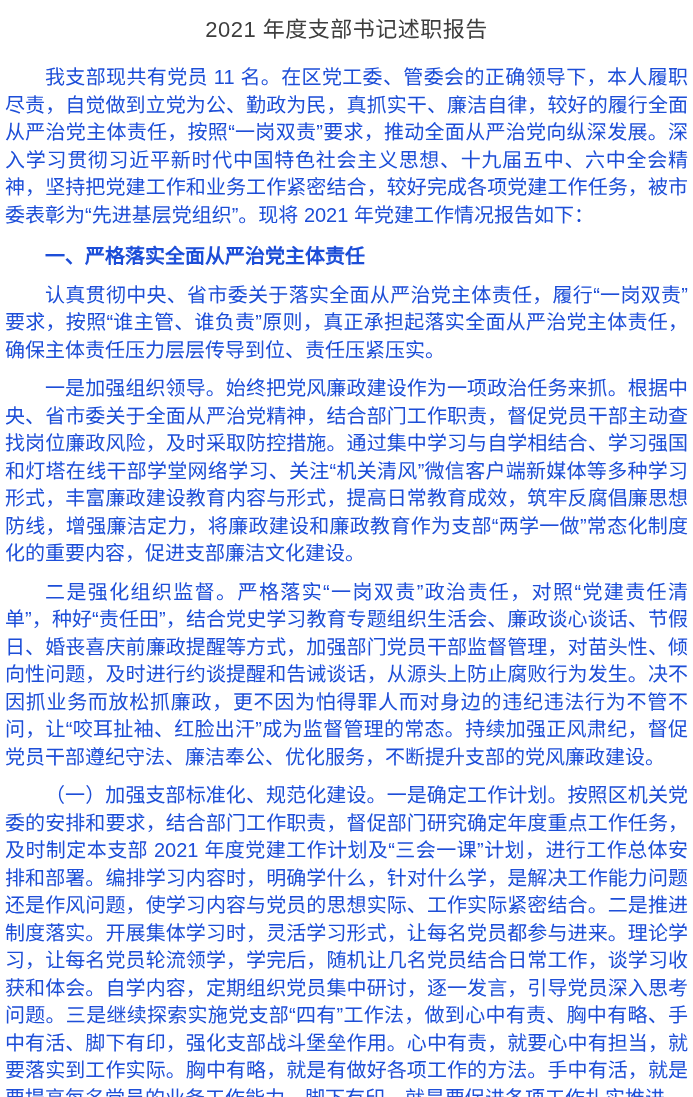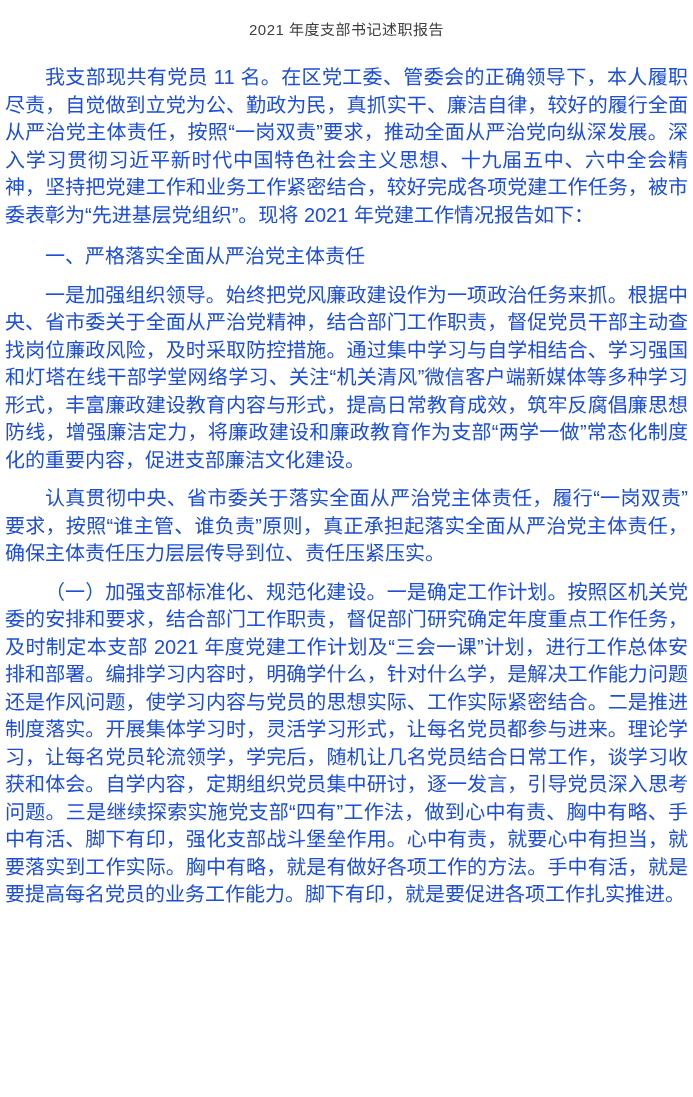--- a/index.html
+++ b/index.html
@@ -14,56 +14,57 @@
   }
   .page {
     box-sizing: border-box;
     width: 693px;
     padding: 10px 5px 6px 5px;
     background: #ffffff;
   }
   .doc-title {
     margin: 4px 0 18px 0;
     text-align: center;
-    font-size: 15px;
+    font-size: 22px;
     font-weight: 500;
     line-height: 32px;
     letter-spacing: 0.5px;
     color: #3d3d3d;
   }
   .para, .section-heading {
     margin: 0 0 11px 0;
     font-size: 20px;
     line-height: 27.5px;
     text-align: justify;
     text-justify: inter-ideograph;
     text-indent: 2em;
     color: #1d4ed8;
     word-break: break-all;
   }
   .section-heading {
-    font-weight: 400;
+    font-weight: 700;
     margin-top: 14px;
   }
   .para:last-child {
     margin-bottom: 0;
   }
 </style>
 </head>
 <body>
 
 <div class="page">
 
   <h1 class="doc-title">2021 年度支部书记述职报告</h1>
 
   <p class="para">我支部现共有党员 11 名。在区党工委、管委会的正确领导下，本人履职尽责，自觉做到立党为公、勤政为民，真抓实干、廉洁自律，较好的履行全面从严治党主体责任，按照“一岗双责”要求，推动全面从严治党向纵深发展。深入学习贯彻习近平新时代中国特色社会主义思想、十九届五中、六中全会精神，坚持把党建工作和业务工作紧密结合，较好完成各项党建工作任务，被市委表彰为“先进基层党组织”。现将 2021 年党建工作情况报告如下：</p>
 
   <p class="section-heading">一、严格落实全面从严治党主体责任</p>
 
+  <p class="para">认真贯彻中央、省市委关于落实全面从严治党主体责任，履行“一岗双责”要求，按照“谁主管、谁负责”原则，真正承担起落实全面从严治党主体责任，确保主体责任压力层层传导到位、责任压紧压实。</p>
+
   <p class="para">一是加强组织领导。始终把党风廉政建设作为一项政治任务来抓。根据中央、省市委关于全面从严治党精神，结合部门工作职责，督促党员干部主动查找岗位廉政风险，及时采取防控措施。通过集中学习与自学相结合、学习强国和灯塔在线干部学堂网络学习、关注“机关清风”微信客户端新媒体等多种学习形式，丰富廉政建设教育内容与形式，提高日常教育成效，筑牢反腐倡廉思想防线，增强廉洁定力，将廉政建设和廉政教育作为支部“两学一做”常态化制度化的重要内容，促进支部廉洁文化建设。</p>
 
-  <p class="para">认真贯彻中央、省市委关于落实全面从严治党主体责任，履行“一岗双责”要求，按照“谁主管、谁负责”原则，真正承担起落实全面从严治党主体责任，确保主体责任压力层层传导到位、责任压紧压实。</p>
-
+  <p class="para">二是强化组织监督。严格落实“一岗双责”政治责任，对照“党建责任清单”，种好“责任田”，结合党史学习教育专题组织生活会、廉政谈心谈话、节假日、婚丧喜庆前廉政提醒等方式，加强部门党员干部监督管理，对苗头性、倾向性问题，及时进行约谈提醒和告诫谈话，从源头上防止腐败行为发生。决不因抓业务而放松抓廉政，更不因为怕得罪人而对身边的违纪违法行为不管不问，让“咬耳扯袖、红脸出汗”成为监督管理的常态。持续加强正风肃纪，督促党员干部遵纪守法、廉洁奉公、优化服务，不断提升支部的党风廉政建设。</p>
 
 
   <p class="para">（一）加强支部标准化、规范化建设。一是确定工作计划。按照区机关党委的安排和要求，结合部门工作职责，督促部门研究确定年度重点工作任务，及时制定本支部 2021 年度党建工作计划及“三会一课”计划，进行工作总体安排和部署。编排学习内容时，明确学什么，针对什么学，是解决工作能力问题还是作风问题，使学习内容与党员的思想实际、工作实际紧密结合。二是推进制度落实。开展集体学习时，灵活学习形式，让每名党员都参与进来。理论学习，让每名党员轮流领学，学完后，随机让几名党员结合日常工作，谈学习收获和体会。自学内容，定期组织党员集中研讨，逐一发言，引导党员深入思考问题。三是继续探索实施党支部“四有”工作法，做到心中有责、胸中有略、手中有活、脚下有印，强化支部战斗堡垒作用。心中有责，就要心中有担当，就要落实到工作实际。胸中有略，就是有做好各项工作的方法。手中有活，就是要提高每名党员的业务工作能力。脚下有印，就是要促进各项工作扎实推进。</p>
 
 </div>
 
 </body></html>

